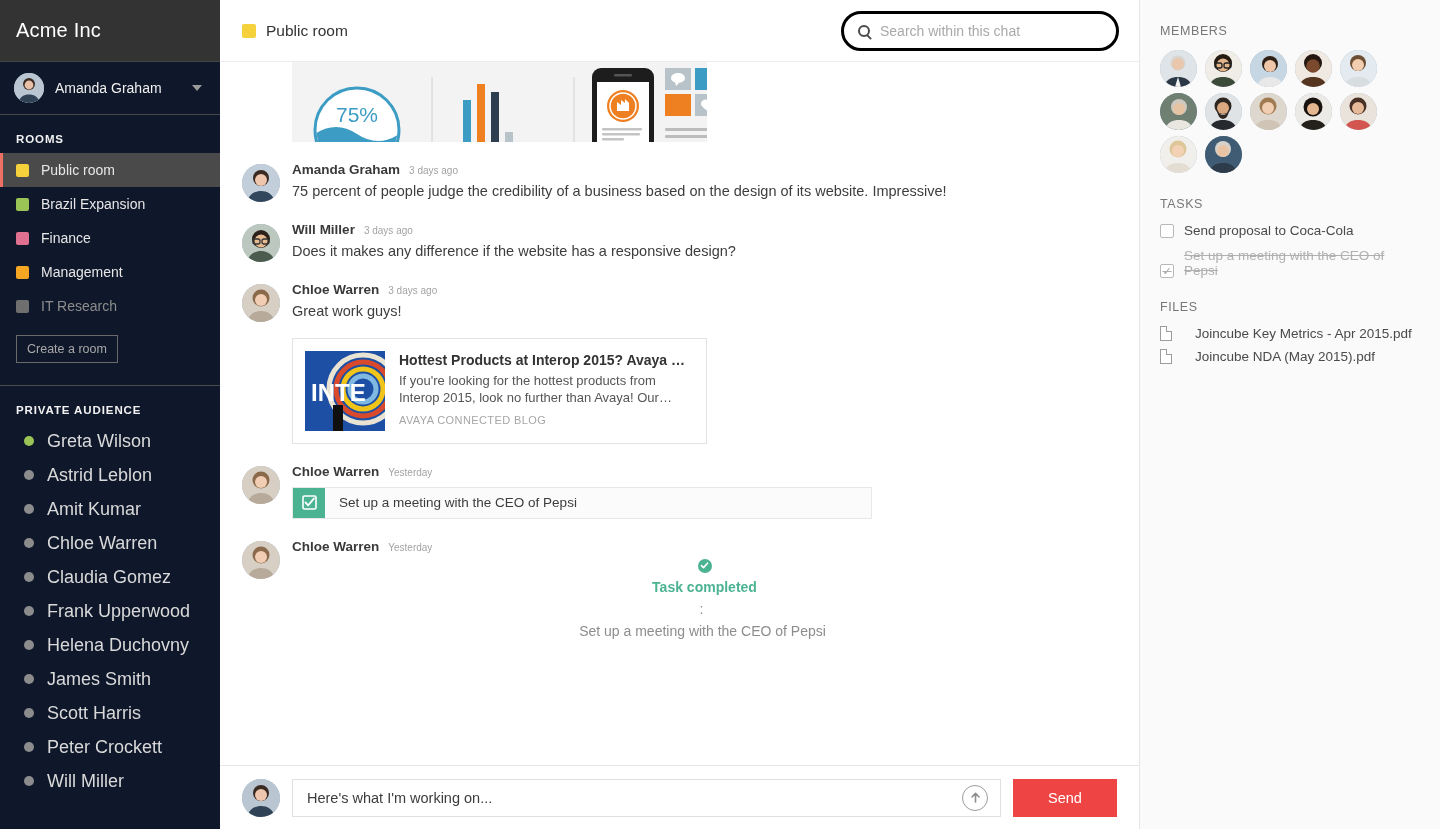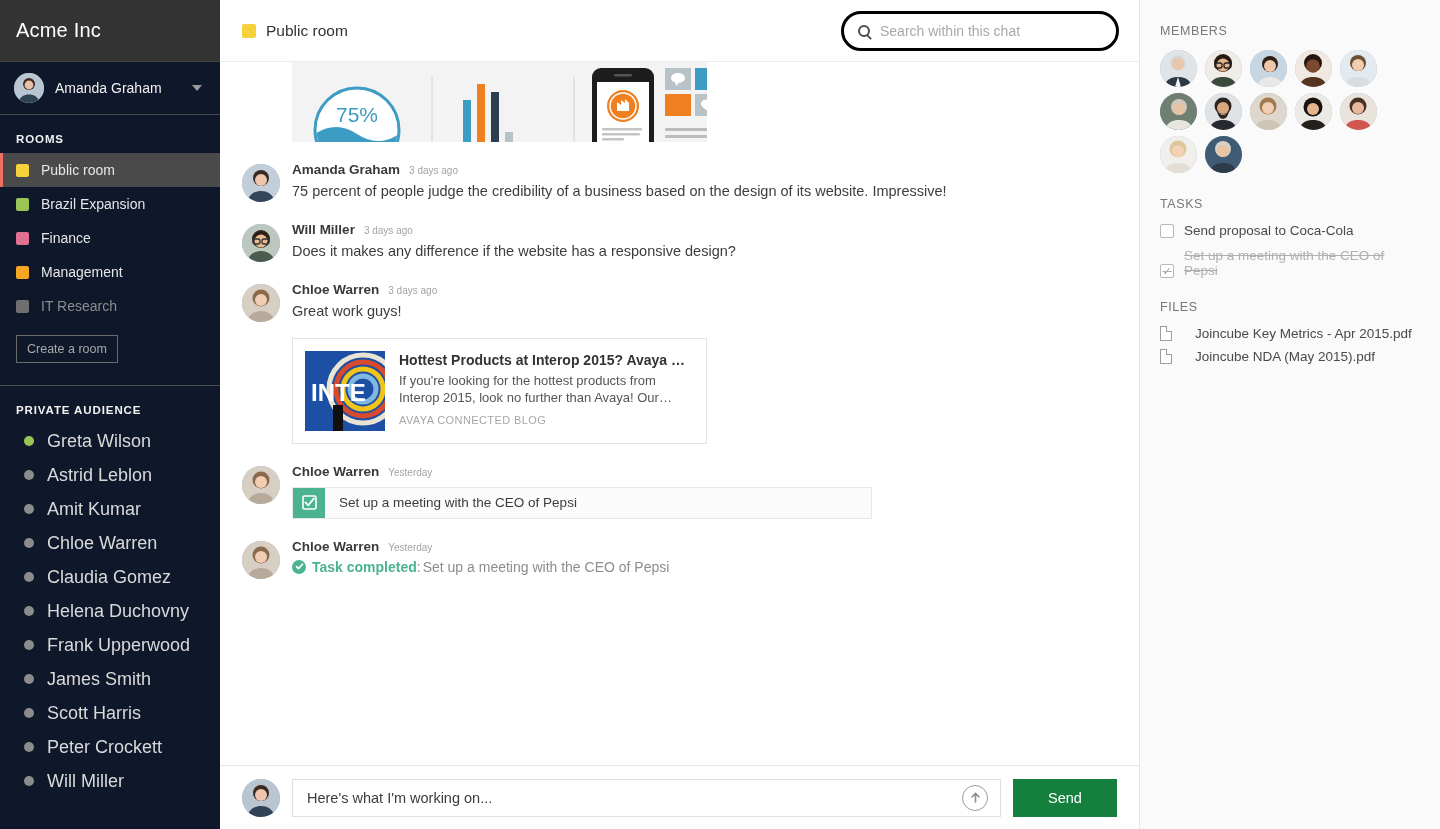--- a/index.html
+++ b/index.html
@@ -179,21 +179,21 @@
     background: #fbfbfb;
     display: flex; align-items: stretch;
   }
   .task-check-box {
     width: 32px; background: #4cb392;
     display: flex; align-items: center; justify-content: center;
     flex: none; color: #fff;
   }
   .task-card-label { font-size: 13.5px; color: #3c3c3c; display: flex; align-items: center; padding-left: 14px; }
 
-  .task-done-line { font-size: 14px; margin-top: 5px; display: flex; align-items: center; gap: 6px; }
+  .task-done-line { font-size: 14px; margin-top: 5px; display: flex; align-items: center; gap: 6px; flex-direction: column; }
   .task-done-chip { color: #4cb392; font-weight: bold; }
   .task-done-rest { color: #8d8d8d; }
   .tick-circle {
     width: 14px; height: 14px; border-radius: 50%; background: #4cb392;
     display: inline-flex; align-items: center; justify-content: center; flex: none;
   }
 
   
   .composer {
     flex: none; height: 64px;
@@ -216,21 +216,21 @@
   }
   .upload-btn {
     width: 26px; height: 26px; border-radius: 50%;
     border: 1.5px solid #9b9b9b; margin-right: 6px;
     display: flex; align-items: center; justify-content: center;
     cursor: pointer; flex: none;
   }
   .send-btn {
     margin-left: 12px;
     width: 104px; height: 38px;
-    background: #15803d; color: #fff;
+    background: #ef4444; color: #fff;
     border: none; font-size: 14.5px; font-family: inherit;
     cursor: pointer; flex: none;
   }
 
   
   .right {
     width: 300px; flex: 0 0 300px;
     background: #fafafa;
     padding: 24px 20px 0 20px;
     overflow: hidden;
@@ -317,25 +317,25 @@
     <div class="pm">
       <span class="dot"></span>
       <span>Chloe Warren</span>
     </div>
     <div class="pm">
       <span class="dot"></span>
       <span>Claudia Gomez</span>
     </div>
     <div class="pm">
       <span class="dot"></span>
+      <span>Frank Upperwood</span>
+    </div>
+    <div class="pm">
+      <span class="dot"></span>
       <span>Helena Duchovny</span>
-    </div>
-    <div class="pm">
-      <span class="dot"></span>
-      <span>Frank Upperwood</span>
     </div>
     <div class="pm">
       <span class="dot"></span>
       <span>James Smith</span>
     </div>
     <div class="pm">
       <span class="dot"></span>
       <span>Scott Harris</span>
     </div>
     <div class="pm">

